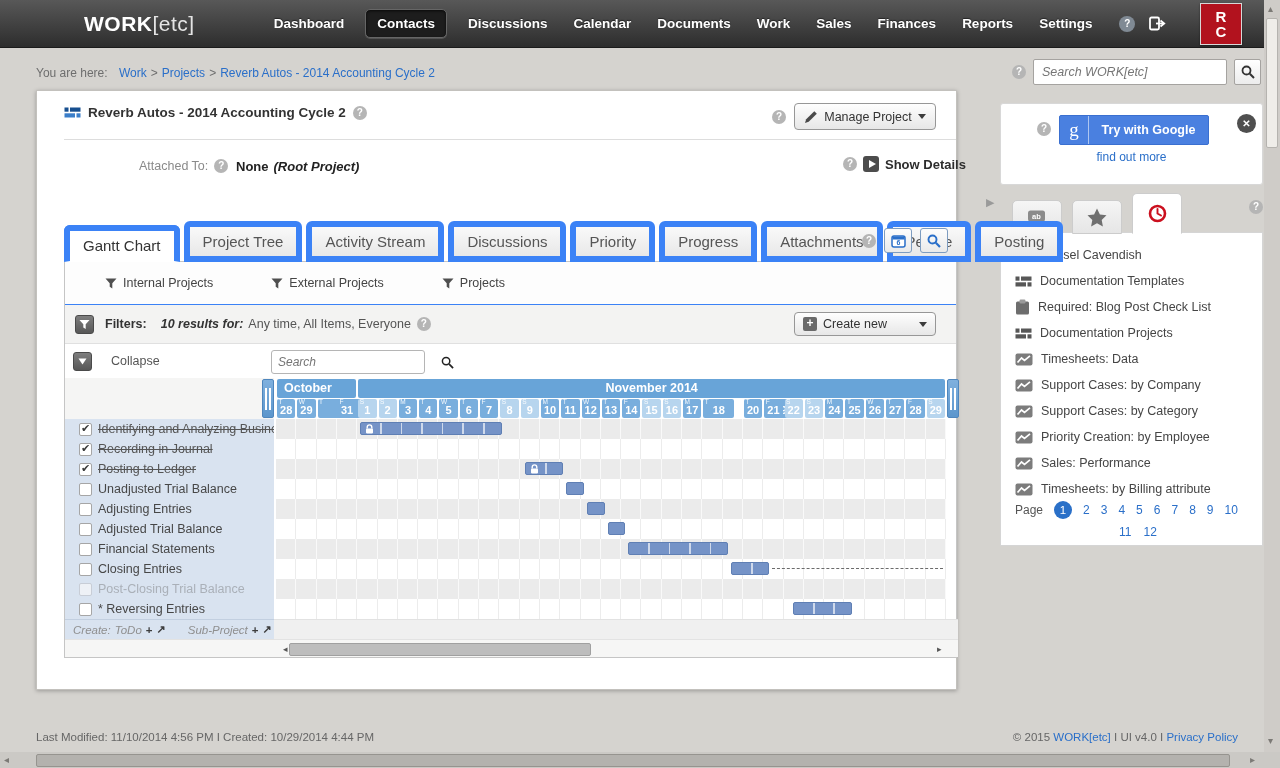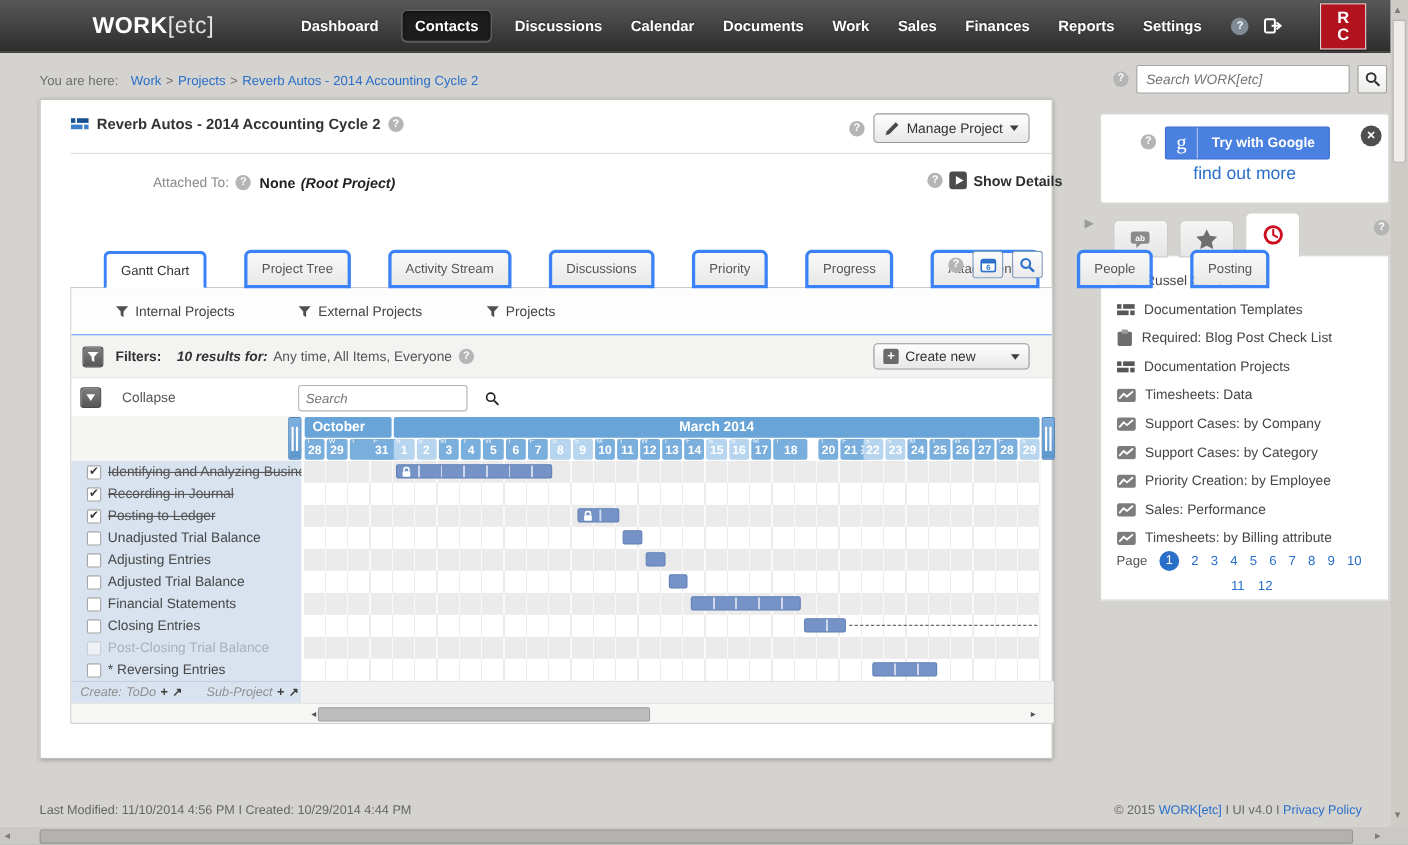--- a/index.html
+++ b/index.html
@@ -38,21 +38,21 @@
   .divider{position:absolute;left:64px;top:139px;width:892px;height:1px;background:#ddd;}
   .attach-label{position:absolute;left:139px;top:159px;display:flex;align-items:center;gap:6px;font-size:12.5px;color:#8a8a8a;}
   .attach-value{position:absolute;left:236px;top:159px;font-size:13px;font-weight:bold;color:#222;}
   .attach-note{font-style:italic;margin-left:5px;}
   .showdetails{position:absolute;left:843px;top:156px;display:flex;align-items:center;gap:6px;cursor:pointer;}
   .sd-play{width:16px;height:16px;border-radius:3px;background:#4c4c4c;display:inline-flex;align-items:center;justify-content:center;}
   .sd-play::before{content:"";width:0;height:0;border-left:7px solid #fff;border-top:4.5px solid transparent;border-bottom:4.5px solid transparent;margin-left:2px;}
   .sd-label{font-size:13px;font-weight:bold;color:#2d2d2d;}
   
   .tabstrip{position:absolute;left:64px;top:232px;height:30px;display:flex;align-items:flex-end;z-index:3;}
-  .tab{height:29px;line-height:29px;padding:0 13px;background:linear-gradient(#f9f9f9,#e8e8e8);border:3px solid #3b82f6;border-radius:6px 6px 0 0;margin-right:4px;font-size:12px;color:#555;cursor:pointer;white-space:nowrap;margin-left:30px;}
+  .tab{height:29px;line-height:29px;padding:0 13px;background:linear-gradient(#f9f9f9,#e8e8e8);border:6px solid #3b82f6;border-radius:6px 6px 0 0;margin-right:4px;font-size:15px;color:#555;cursor:pointer;white-space:nowrap;}
   .tab.active{background:#fff;border-bottom:1px solid #fff;color:#333;height:30px;line-height:30px;}
   .tabtools{position:absolute;left:862px;top:228px;display:flex;align-items:center;gap:8px;z-index:3;}
   .tool-btn{width:26px;height:23px;background:linear-gradient(#fdfdfd,#eaeaea);border:1px solid #7d9cc0;border-radius:3px;display:inline-flex;align-items:center;justify-content:center;cursor:pointer;}
   
   .cbox{position:absolute;left:64px;top:261px;width:893px;height:397px;background:#fff;border:1px solid #c5c5c5;box-sizing:border-box;}
   .vfrow{position:absolute;left:0;top:0;width:100%;height:43px;border-bottom:1px solid #3b82f6;display:flex;align-items:center;padding-left:40px;gap:58px;box-sizing:border-box;background:#fdfdfd;}
   .vf{display:flex;align-items:center;gap:6px;font-size:12.5px;color:#444;cursor:pointer;}
   .frow{position:absolute;left:0;top:43px;width:100%;height:39px;background:#f3f3f2;border-bottom:1px solid #e0e0e0;display:flex;align-items:center;box-sizing:border-box;padding-left:10px;}
   .frow .flabel{font-weight:bold;color:#333;font-size:12.5px;margin-left:11px;}
   .frow .fresults{font-weight:bold;font-style:italic;color:#333;font-size:12.5px;margin-left:14px;}
@@ -99,21 +99,21 @@
   .gscrollrow{position:absolute;left:0;top:377px;width:893px;height:18px;background:#f6f6f5;border-top:1px solid #e3e3e3;box-sizing:border-box;}
   .gthumb{position:absolute;left:224px;top:3px;width:300px;height:11px;background:#bdbdbd;border:1px solid #a0a0a0;border-radius:2px;cursor:pointer;}
   .sarrow{position:absolute;font-size:9px;color:#555;top:4px;cursor:pointer;}
   
   .side-collapse{position:absolute;left:986px;top:196px;font-size:11px;color:#9a9a9a;cursor:pointer;}
   .adbox{position:absolute;left:1000px;top:103px;width:263px;height:82px;background:#fff;border:1px solid #d8d8d8;border-radius:3px;box-sizing:border-box;}
   .gbtn{position:absolute;left:58px;top:11px;width:150px;height:30px;background:#4a80e0;border:1px solid #3a6fd0;border-radius:2px;display:flex;align-items:center;cursor:pointer;box-sizing:border-box;}
   .glogo{width:28px;text-align:center;color:#fff;font-family:"Liberation Serif",serif;font-size:19px;border-right:1px solid rgba(255,255,255,.55);line-height:28px;}
   .gbtn-label{flex:1;text-align:center;color:#fff;font-weight:bold;font-size:12.5px;}
   .ad-close{position:absolute;right:6px;top:10px;width:19px;height:19px;border-radius:50%;background:#4f4f4f;color:#fff;font-size:10px;font-weight:bold;text-align:center;line-height:19px;cursor:pointer;}
-  .ad-link{position:absolute;left:0;top:46px;width:100%;text-align:center;font-size:16px;color:#2a6fc9;cursor:pointer;}
+  .ad-link{position:absolute;left:0;top:46px;width:100%;text-align:center;font-size:12px;color:#2a6fc9;cursor:pointer;}
   .adq{position:absolute;left:36px;top:18px;}
   .sidetabs{position:absolute;left:1012px;top:193px;display:flex;align-items:flex-end;gap:10px;z-index:2;}
   .side-tab{width:48px;height:32px;background:linear-gradient(#f5f5f5,#e6e6e6);border:1px solid #ccc;border-radius:5px 5px 0 0;display:flex;align-items:center;justify-content:center;cursor:pointer;}
   .side-tab.active{background:#fff;height:39px;border-bottom:1px solid #fff;}
   .side-q{position:absolute;left:1249px;top:200px;}
   .sidelist{position:absolute;left:1000px;top:232px;width:263px;height:314px;background:#fff;border:1px solid #d5d5d5;box-sizing:border-box;}
   .side-item{display:flex;align-items:center;gap:8px;height:26px;padding-left:14px;font-size:12.5px;color:#454545;cursor:pointer;white-space:nowrap;overflow:hidden;}
   .side-items{padding-top:9px;}
   .pager{position:absolute;left:14px;top:268px;display:flex;align-items:center;gap:11px;font-size:12px;color:#555;}
   .pager2{position:absolute;left:118px;top:292px;display:flex;gap:12px;font-size:12px;}
@@ -313,21 +313,21 @@
         </span>
     </div>
 
     <div class="g-lefthead"></div>
     <div class="handle" style="left:197px;">
         <i></i>
         <i></i>
       </div>
     <div class="g-header" id="g-header">
         <div class="month pad" style="left: 1px; width: 79.2121px;">October 2014</div>
-        <div class="month ctr" style="left: 82.2121px; width: 586.788px;">March 2014</div>
+        <div class="month ctr" style="left: 82.2121px; width: 586.788px;">November 2014</div>
         <div class="day" style="left: 1px; width: 18.303px;">28<span class="dw">T</span></div>
         <div class="day" style="left: 21.303px; width: 18.303px;">29<span class="dw">W</span></div>
         <div class="day" style="left: 41.6061px; width: 18.303px; padding-left: 45px;">30<span class="dw">T</span></div>
         <div class="day" style="left: 61.9091px; width: 18.303px;">31<span class="dw">F</span></div>
         <div class="day we" style="left: 82.2121px; width: 18.303px;">1<span class="dw">S</span></div>
         <div class="day we" style="left: 102.515px; width: 18.303px;">2<span class="dw">S</span></div>
         <div class="day" style="left: 122.818px; width: 18.303px;">3<span class="dw">M</span></div>
         <div class="day" style="left: 143.121px; width: 18.303px;">4<span class="dw">T</span></div>
         <div class="day" style="left: 163.424px; width: 18.303px;">5<span class="dw">W</span></div>
         <div class="day" style="left: 183.727px; width: 18.303px;">6<span class="dw">T</span></div>

